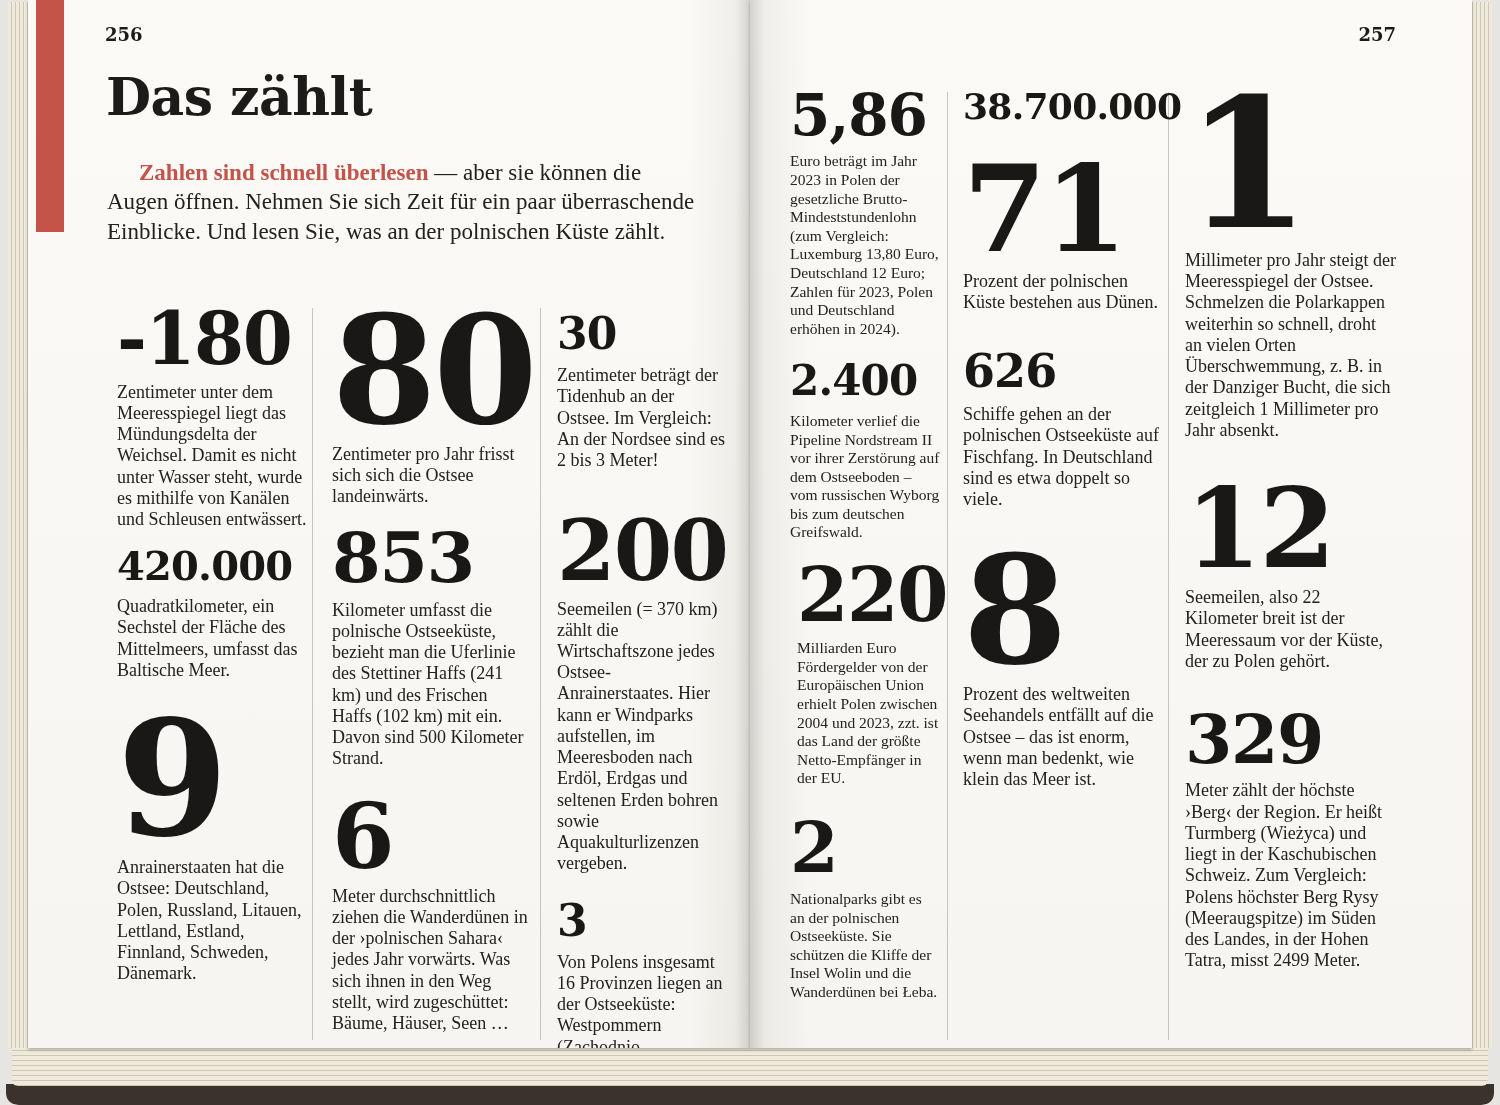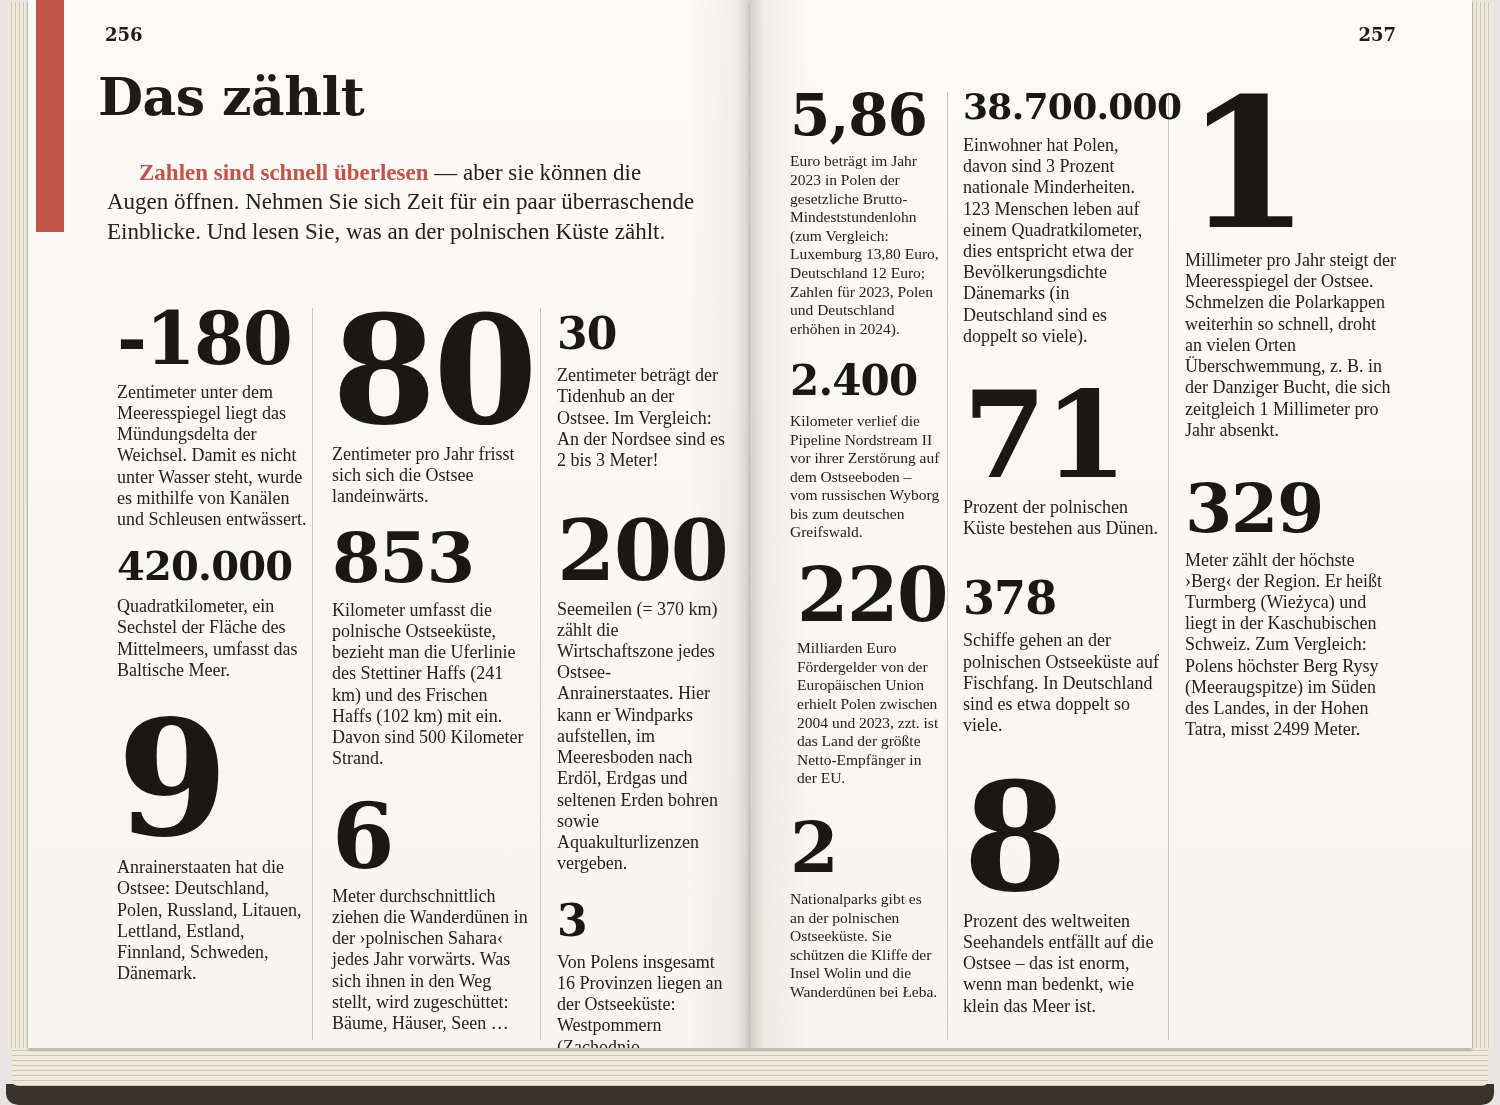--- a/index.html
+++ b/index.html
@@ -27,21 +27,21 @@
   .gutter { position:absolute; left:688px; top:0; width:124px; height:1048px; pointer-events:none;
             background:linear-gradient(to right, rgba(60,50,40,0) 0%, rgba(60,50,40,0.06) 38%,
                        rgba(60,50,40,0.20) 50%, rgba(60,50,40,0.06) 62%, rgba(60,50,40,0) 100%); }
 
   .red-bar { position:absolute; left:8px; top:0; width:28px; height:232px; background:var(--accent,#c4534a); }
 
   .pagenum { position:absolute; top:24px; font-family:"DejaVu Serif", serif; font-weight:700; font-size:18px; color:#1d1b1a; }
   .pagenum-left { left:77px; }
   .pagenum-right { right:76px; }
 
-  .title { position:absolute; left:70px; top:66px; font-family:"DejaVu Serif", serif; font-weight:700;
+  .title { position:absolute; left:78px; top:66px; font-family:"DejaVu Serif", serif; font-weight:700;
            font-size:52px; letter-spacing:-0.01em; color:#1d1b1a; }
 
   .intro { position:absolute; left:79px; top:158px; width:588px; font-size:23px; line-height:1.28; color:#24211f; }
   .intro-hl { color:var(--accent,#c4534a); font-weight:700;margin-left:32px; }
 
   .vline { position:absolute; width:1px; background:#c6c5c0; }
 
   .col { position:absolute; }
   .stat .num { font-family:"DejaVu Serif", serif; font-weight:700; line-height:0.8;
                letter-spacing:-0.02em; color:#191817; white-space:nowrap; }
@@ -140,41 +140,44 @@
       </div>
       <div class="stat" style="margin-top:32px;">
         <div class="num n70">2</div>
         <div class="txt">Nationalparks gibt es an der polnischen Ostseeküste. Sie schützen die Kliffe der Insel Wolin und die Wanderdünen bei Łeba.</div>
       </div>
     </div>
 
     <div class="col" style="left:213px; top:92px; width:196px;">
       <div class="stat">
         <div class="num n36">38.700.000</div>
-        <div class="txt">Einwohner hat Polen, davon sind 3 Prozent nationale Minderheiten. 123 Menschen leben auf einem Quadratkilometer, dies entspricht etwa der Bevölkerungsdichte Dänemarks (in Deutschland sind es doppelt so viele).</div>
       </div>
       <div class="stat" style="margin-top:40px;">
         <div class="num n120">71</div>
         <div class="txt">Prozent der polnischen Küste bestehen aus Dünen.</div>
       </div>
       <div class="stat" style="margin-top:40px;">
-        <div class="num n46">378</div>
+        <div class="num n46">626</div>
         <div class="txt">Schiffe gehen an der polnischen Ostseeküste auf Fischfang. In Deutschland sind es etwa doppelt so viele.</div>
       </div>
       <div class="stat" style="margin-top:40px;">
         <div class="num n150">8</div>
         <div class="txt">Prozent des weltweiten Seehandels entfällt auf die Ostsee – das ist enorm, wenn man bedenkt, wie klein das Meer ist.</div>
       </div>
     </div>
 
     <div class="col" style="left:435px; top:92px; width:212px;">
       <div class="stat">
         <div class="num n180">1</div>
         <div class="txt">Millimeter pro Jahr steigt der Meeresspiegel der Ostsee. Schmelzen die Polarkappen weiterhin so schnell, droht an vielen Orten Überschwemmung, z. B. in der Danziger Bucht, die sich zeitgleich 1 Millimeter pro Jahr absenkt.</div>
       </div>
+      <div class="stat" style="margin-top:44px;">
+        <div class="num n110">12</div>
+        <div class="txt">Seemeilen, also 22 Kilometer breit ist der Meeressaum vor der Küste, der zu Polen gehört.</div>
+      </div>
       <div class="stat" style="margin-top:40px;">
         <div class="num n68">329</div>
         <div class="txt">Meter zählt der höchste ›Berg‹ der Region. Er heißt Turmberg (Wieżyca) und liegt in der Kaschubischen Schweiz. Zum Vergleich: Polens höchster Berg Rysy (Meeraugspitze) im Süden des Landes, in der Hohen Tatra, misst 2499 Meter.</div>
       </div>
     </div>
   </div>
 
   <div class="gutter"></div>
 </div>
 

